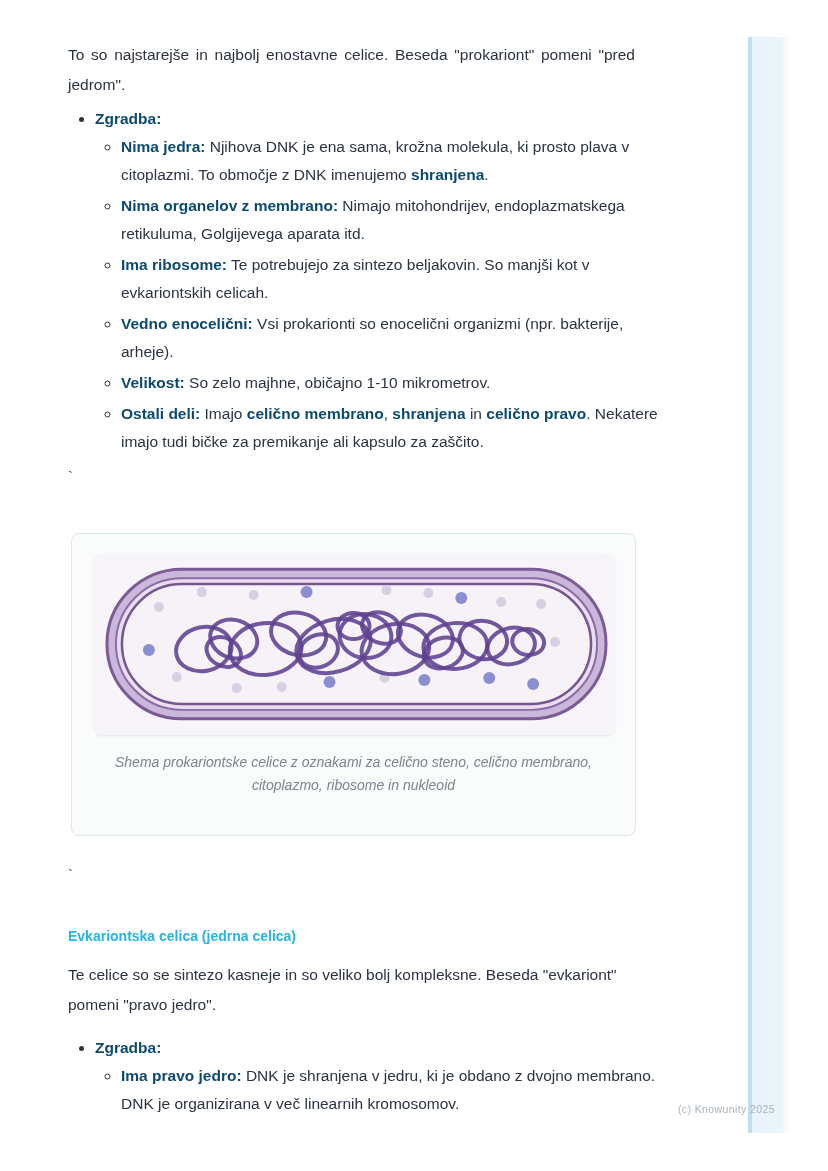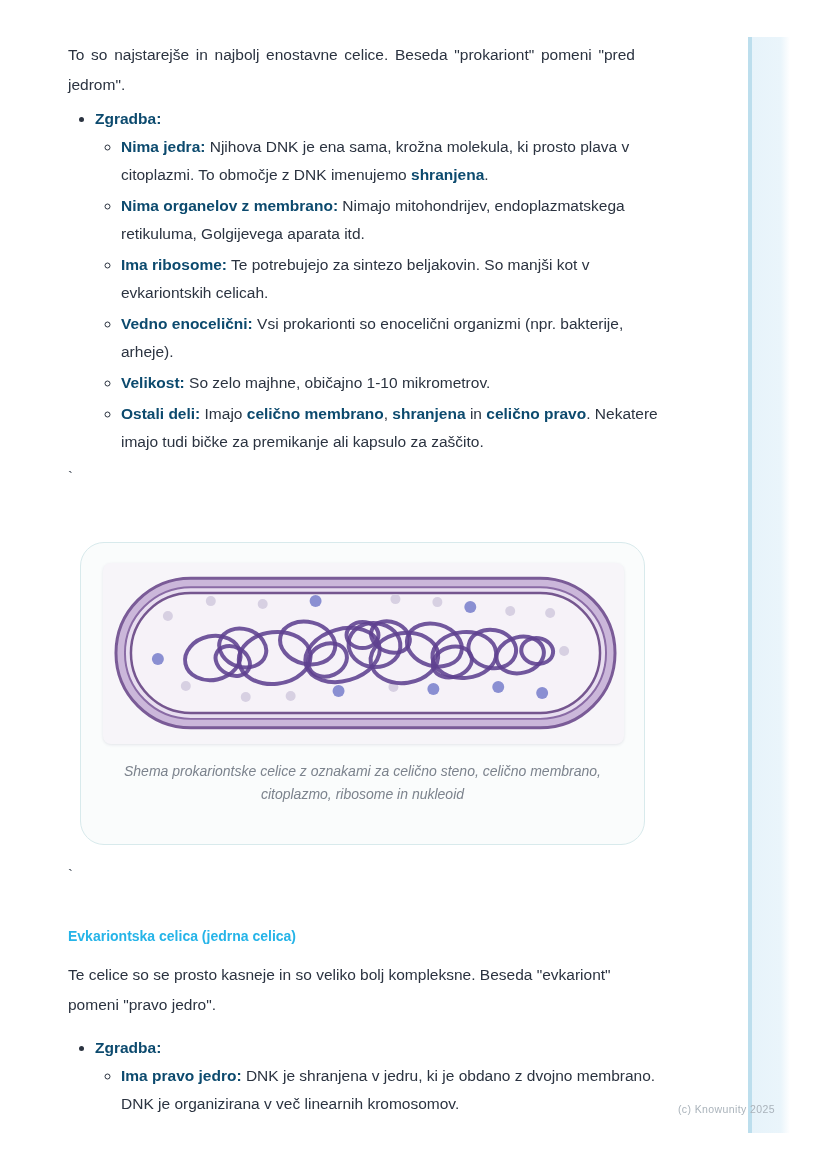--- a/index.html
+++ b/index.html
@@ -18,21 +18,21 @@
   ul{margin:0;}
   .top-list{list-style:disc outside;padding-left:27px;}
   .top-list>li{line-height:28px;}
   .sub-list{list-style:circle outside;padding-left:26px;margin-top:0;}
   .sub-list>li{line-height:28px;margin-bottom:3px;}
   
   .tick{position:absolute;left:0;font-size:15px;color:#3a4250;line-height:18px;}
   
   .figure-card{
     position:absolute;left:0;top:530px;width:565px;height:303px;box-sizing:border-box;
-    margin:12px;border:1px solid #d8eaec;border-radius:24px;background:#fafcfc;
+    margin:3px;border:1px solid #d8eaec;border-radius:8px;background:#fafcfc;
     padding:20px 22px 0 22px;
   }
   .figure-image{
     width:521px;height:181px;border-radius:8px;background:#f7f5f9;
     box-shadow:0 1px 3px rgba(90,90,130,.14);overflow:hidden;
   }
   .figure-image svg{display:block;width:100%;height:100%;}
   figcaption{
     margin-top:16px;font-style:italic;color:#7c838d;font-size:14px;
     line-height:23px;text-align:center;
@@ -129,21 +129,21 @@
         </g>
       </svg>
     </div>
     <figcaption>Shema prokariontske celice z oznakami za celično steno, celično membrano, citoplazmo, ribosome in nukleoid</figcaption>
   </figure>
 
   <div class="tick" style="top:866px">`</div>
 
   <h2 class="section-heading block" style="top:922px">Evkariontska celica (jedrna celica)</h2>
 
-  <p class="para para2 block" style="top:960px">Te celice so se prosto kasneje in so veliko bolj kompleksne. Beseda "evkariont" pomeni "pravo jedro".</p>
+  <p class="para para2 block" style="top:960px">Te celice so se sintezo kasneje in so veliko bolj kompleksne. Beseda "evkariont" pomeni "pravo jedro".</p>
 
   <ul class="top-list block" style="top:1034px">
     <li>
       <span class="b">Zgradba:</span>
       <ul class="sub-list">
         <li><span class="b">Ima pravo jedro:</span><span> DNK je shranjena v jedru, ki je obdano z dvojno membrano. DNK je organizirana v več linearnih kromosomov.</span></li>
       </ul>
     </li>
   </ul>
 

